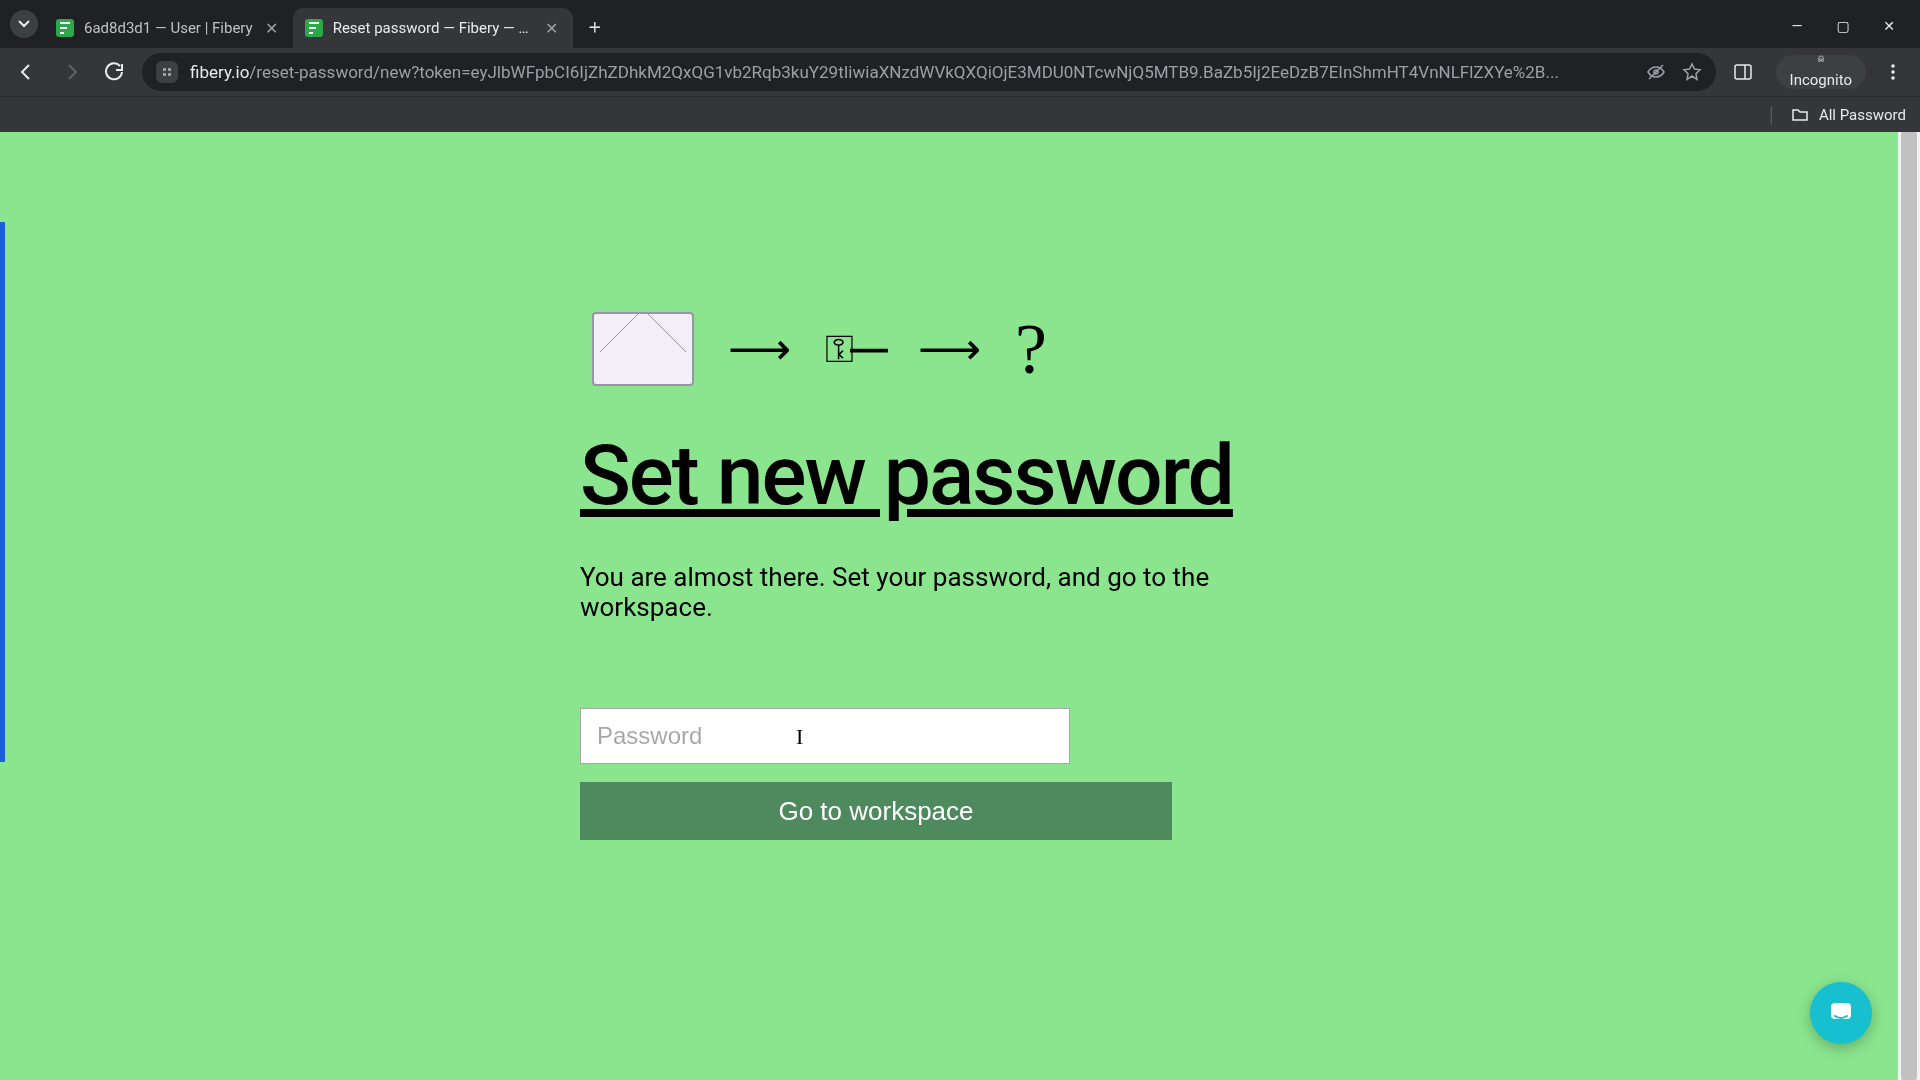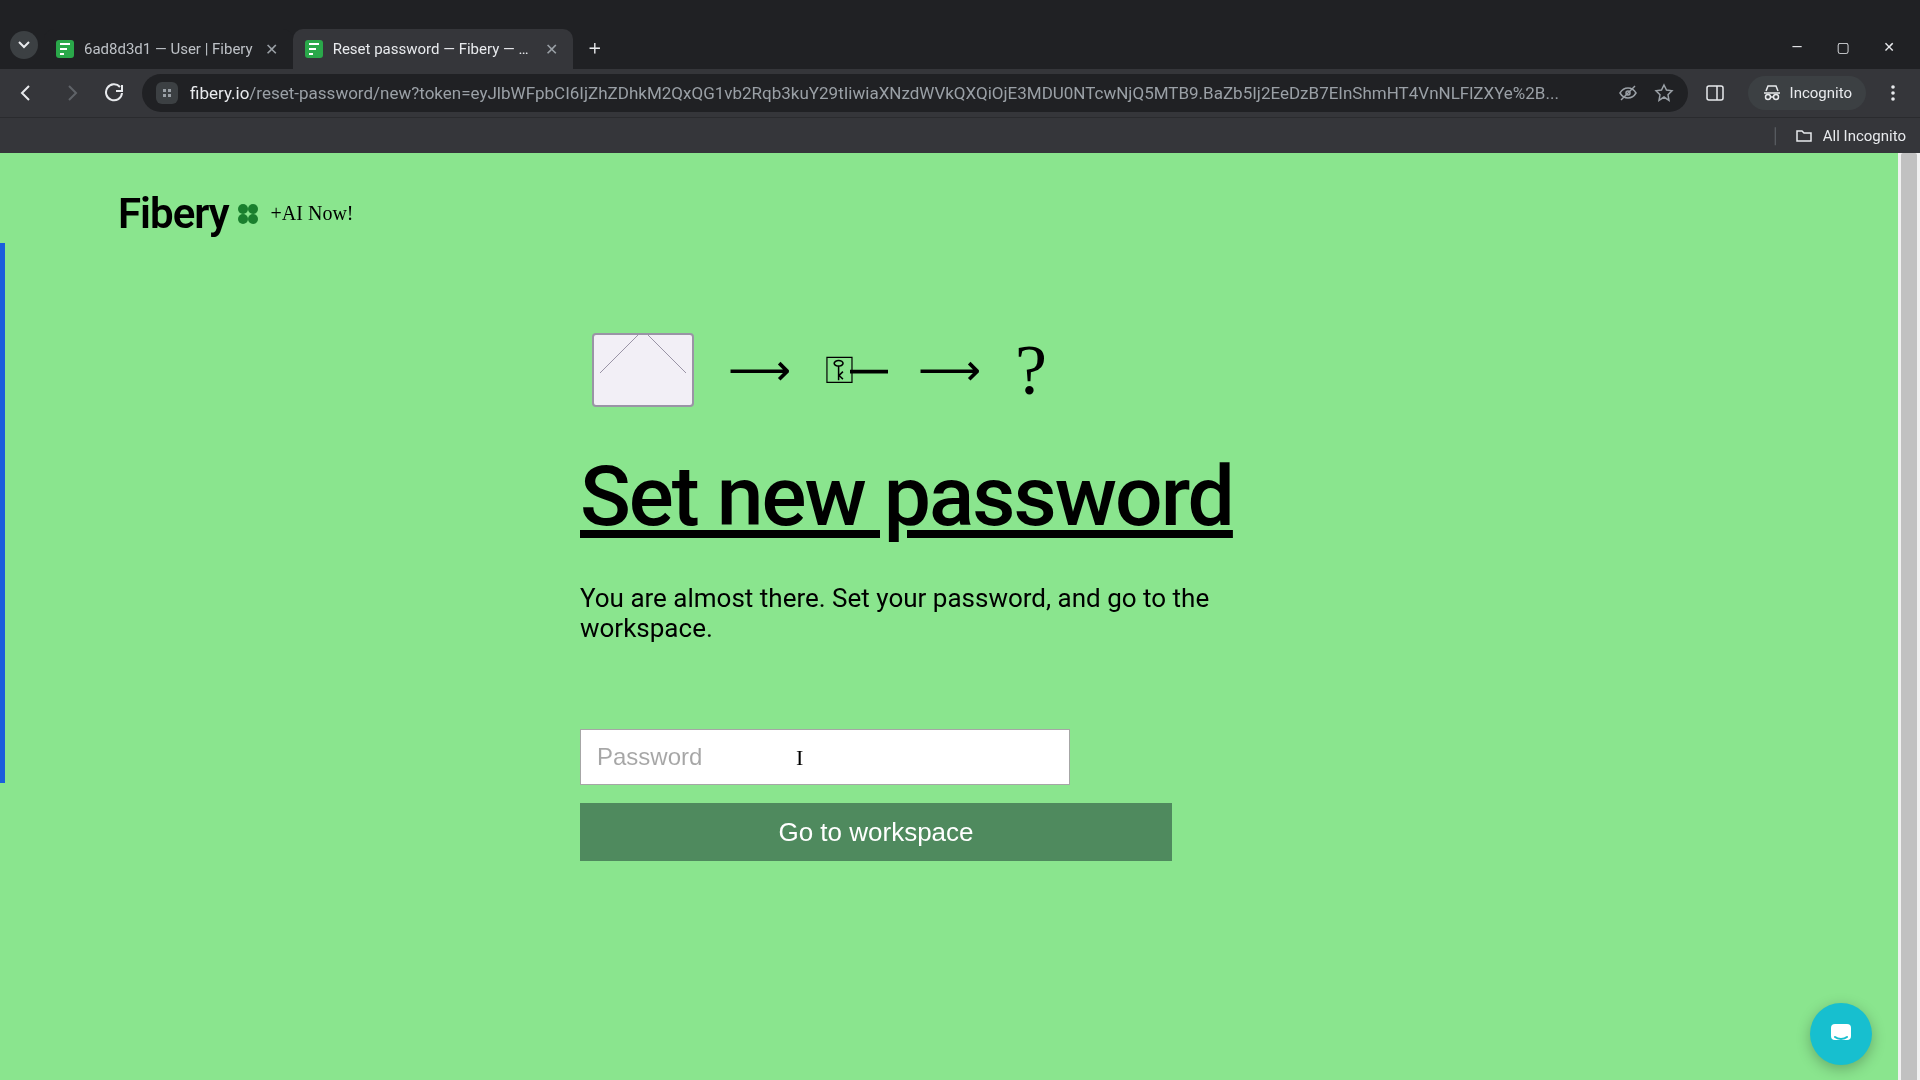--- a/index.html
+++ b/index.html
@@ -1,20 +1,20 @@
 <!DOCTYPE html>
 <html><head>
 <meta charset="utf-8">
 <style>
   * { box-sizing: border-box; margin: 0; padding: 0; }
   html, body { width: 1920px; height: 1080px; overflow: hidden; font-family: -apple-system, BlinkMacSystemFont, "Segoe UI", Roboto, Arial, sans-serif; }
   body { background: #202124; }
 
   
-  .chrome { width: 100%; background: #fdba74; margin-top: 21px; }
+  .chrome { width: 100%; background: #fdba74; }
   .tabstrip {
     height: 48px;
     display: flex; align-items: flex-end;
     padding-left: 6px; gap: 0;
     background: #202124;
   }
   .tab-search-btn {
     width: 28px; height: 28px; border-radius: 50%; background:#3c4043;
     margin: 0 6px 10px 4px;
     display:flex; align-items:center; justify-content:center;
@@ -49,21 +49,21 @@
     display:flex; align-items:center; padding:0 14px; gap:12px; color:#9aa0a6;
     overflow:hidden;
     justify-content:space-between;
   }
   .omnibox .site-chip { width:22px; height:22px; display:flex; align-items:center; justify-content:center; border-radius:6px; background:#3c4043; font-size:12px;}
   .omnibox .url { flex:1; white-space:nowrap; overflow:hidden; text-overflow:ellipsis; font-size:17px;}
   .omnibox .url .host { color:#e8eaed; }
   .omnibox .trailing { display:flex; gap:16px; margin-left:8px;}
   .incog-chip {
     height:34px; padding:0 14px; border-radius:17px; background:#3c4043;
-    display:flex; align-items:center; gap:8px; color:#e8eaed; font-size:15px; margin-left:6px;
+    display:flex; align-items:center; gap:8px; color:#e8eaed; font-size:15px; margin-left:6px;flex-direction:column;
   }
   .bookmarks-bar {
     height:36px; background:#35363a; border-top:1px solid #2a2b2e;
     display:flex; align-items:center; justify-content:flex-end; padding:0 14px; gap:10px; color:#e8eaed; font-size:15px;
   }
   .bookmarks-bar .sep { color:#5f6368; margin-right:4px;}
 
   
   .viewport {
     position:relative;
@@ -238,40 +238,26 @@
     </div>
   </div>
 
   <div class="bookmarks-bar">
     <span class="sep">│</span>
     <span>
       <svg width="18" height="18" viewBox="0 0 18 18">
           <path d="M2 4h5l2 2h7v8H2z" stroke="#e8eaed" stroke-width="1.5" fill="none"></path>
         </svg>
     </span>
-    <span>All Incognito</span>
+    <span>All Password</span>
   </div>
 </div>
 
 <div class="viewport">
 
-  <div class="logo">
-    <span class="logo-word">Fibery</span>
-    <span>
-      <svg width="26" height="26" viewBox="0 0 26 26">
-          <g fill="#1a7f2e">
-            <circle cx="8" cy="8" r="5"></circle>
-            <circle cx="18" cy="8" r="5"></circle>
-            <circle cx="8" cy="18" r="5"></circle>
-            <circle cx="18" cy="18" r="5"></circle>
-          </g>
-        </svg>
-    </span>
-    <span class="logo-badge">+AI Now!</span>
-  </div>
 
   <div class="card">
     <div class="illus">
       <div class="envelope"></div>
       <span class="arrow">⟶</span>
       <span class="keyicon">⚿━</span>
       <span class="arrow">⟶</span>
       <span class="qmark">?</span>
     </div>
 

